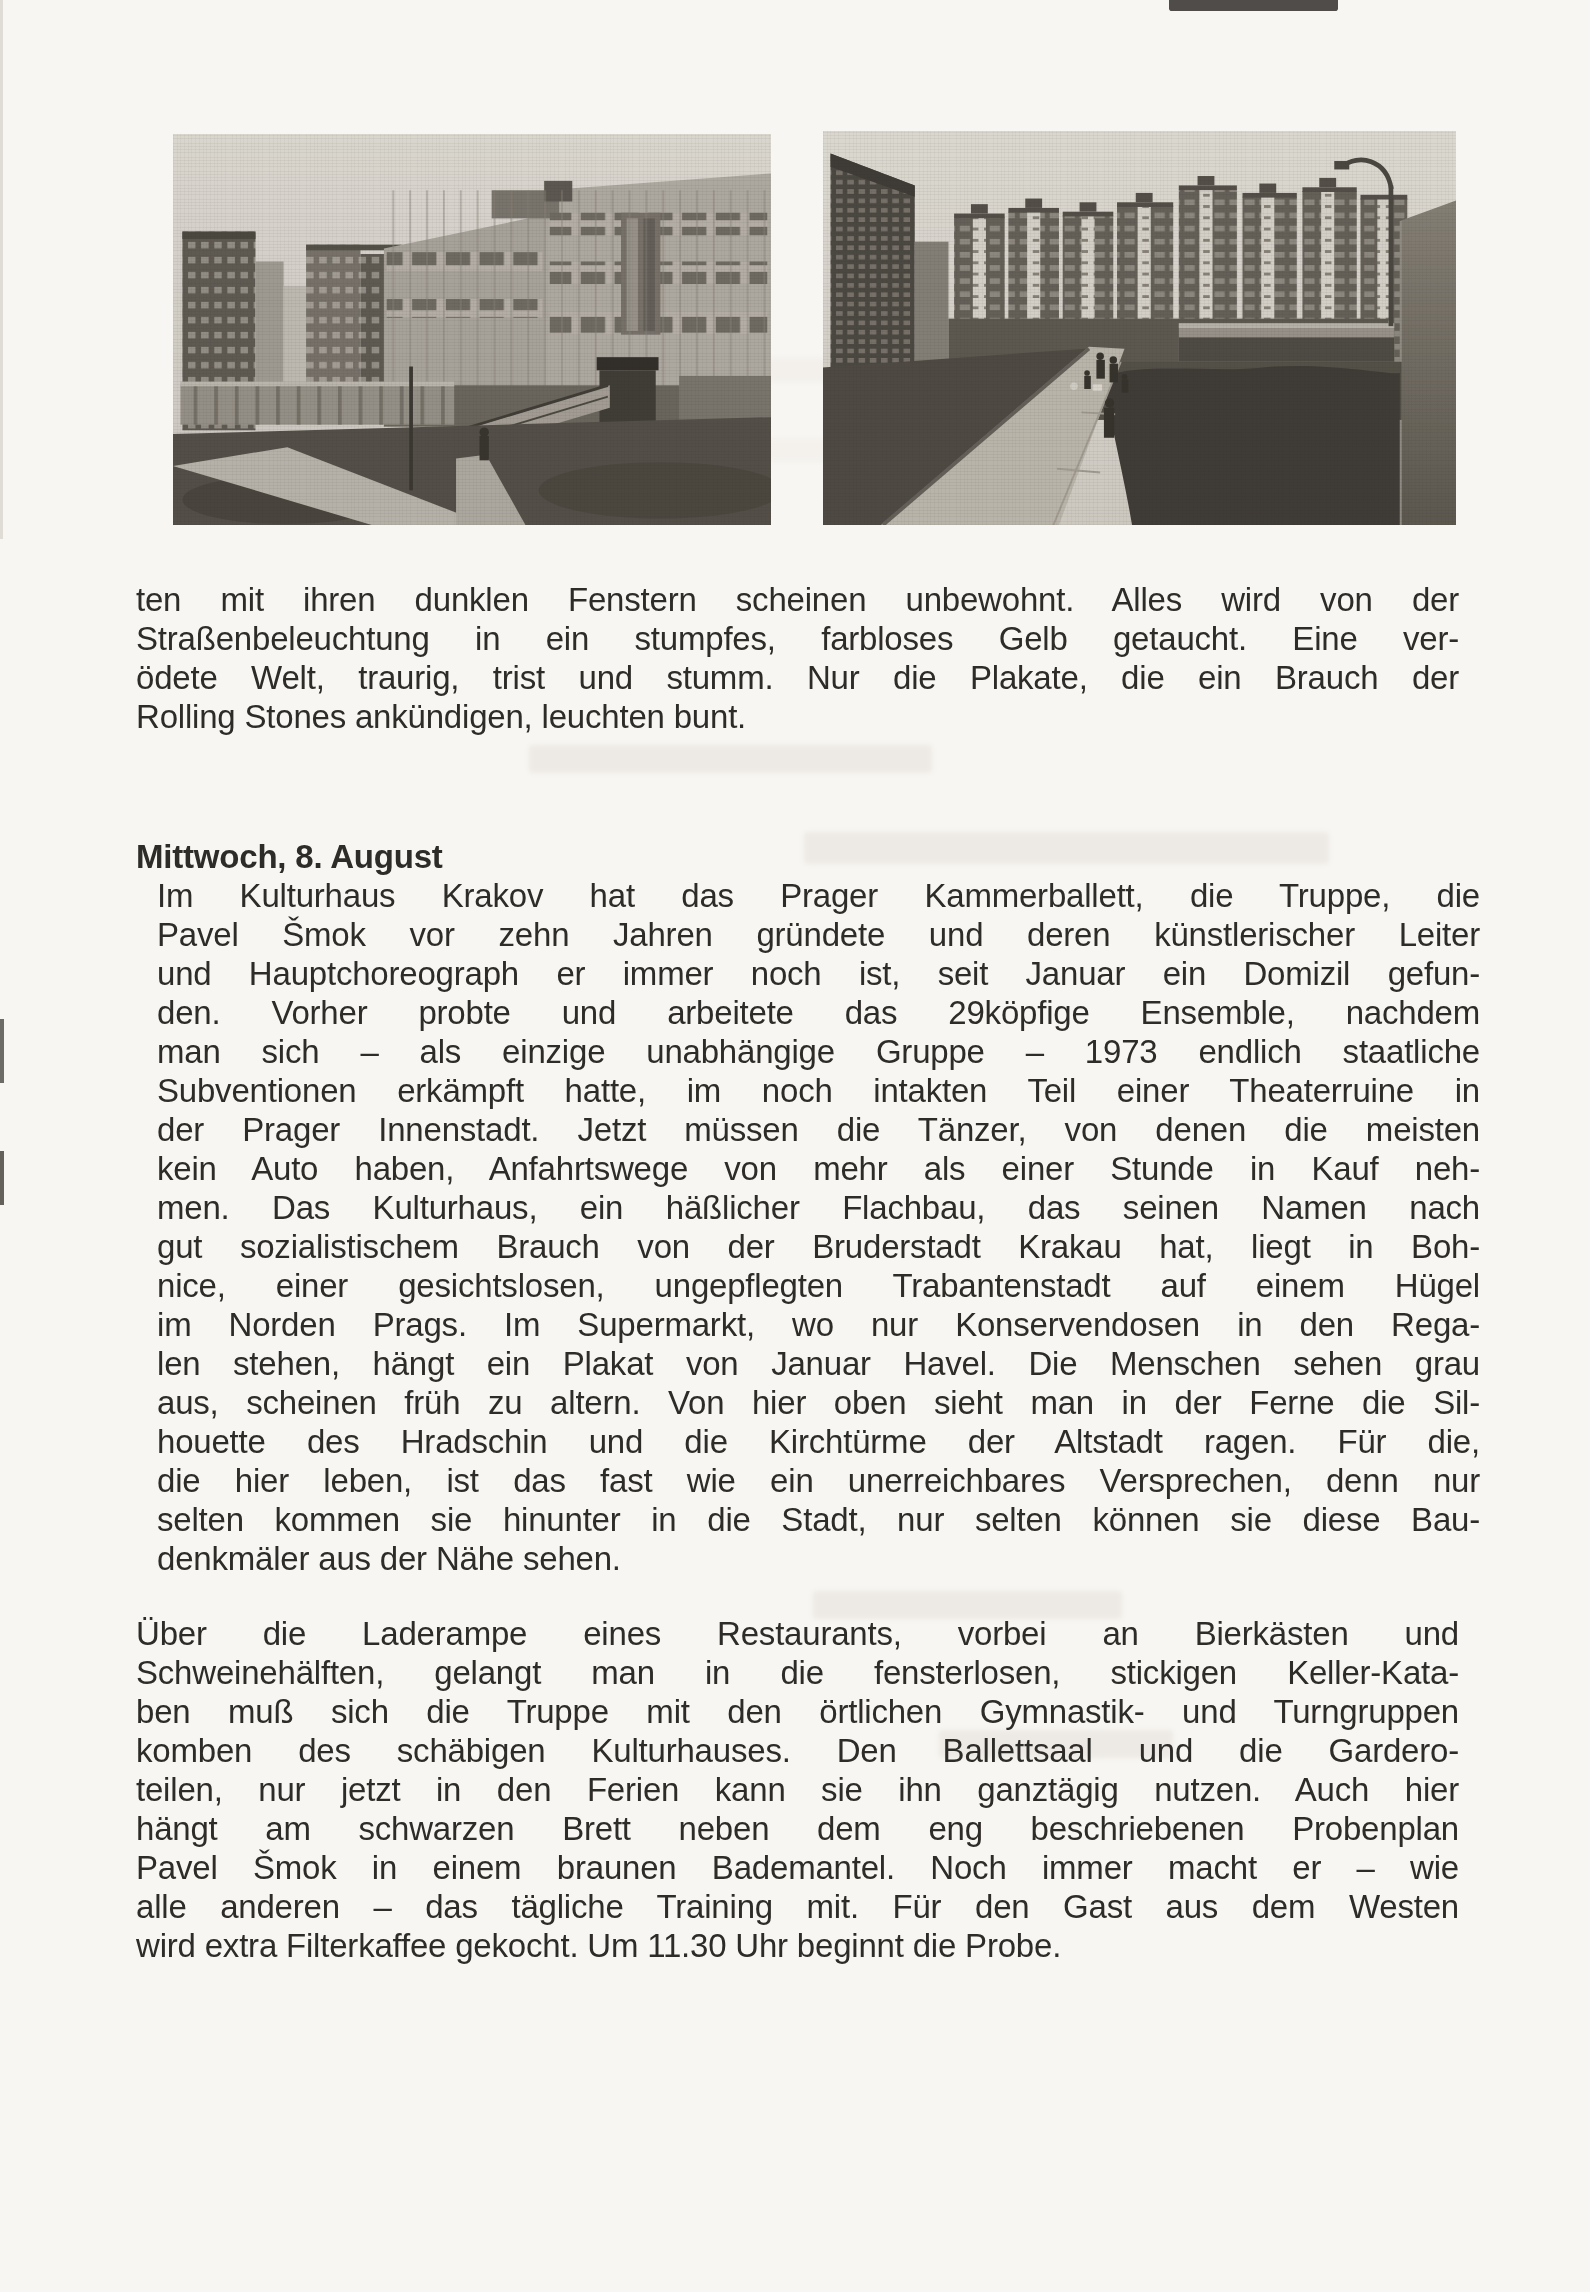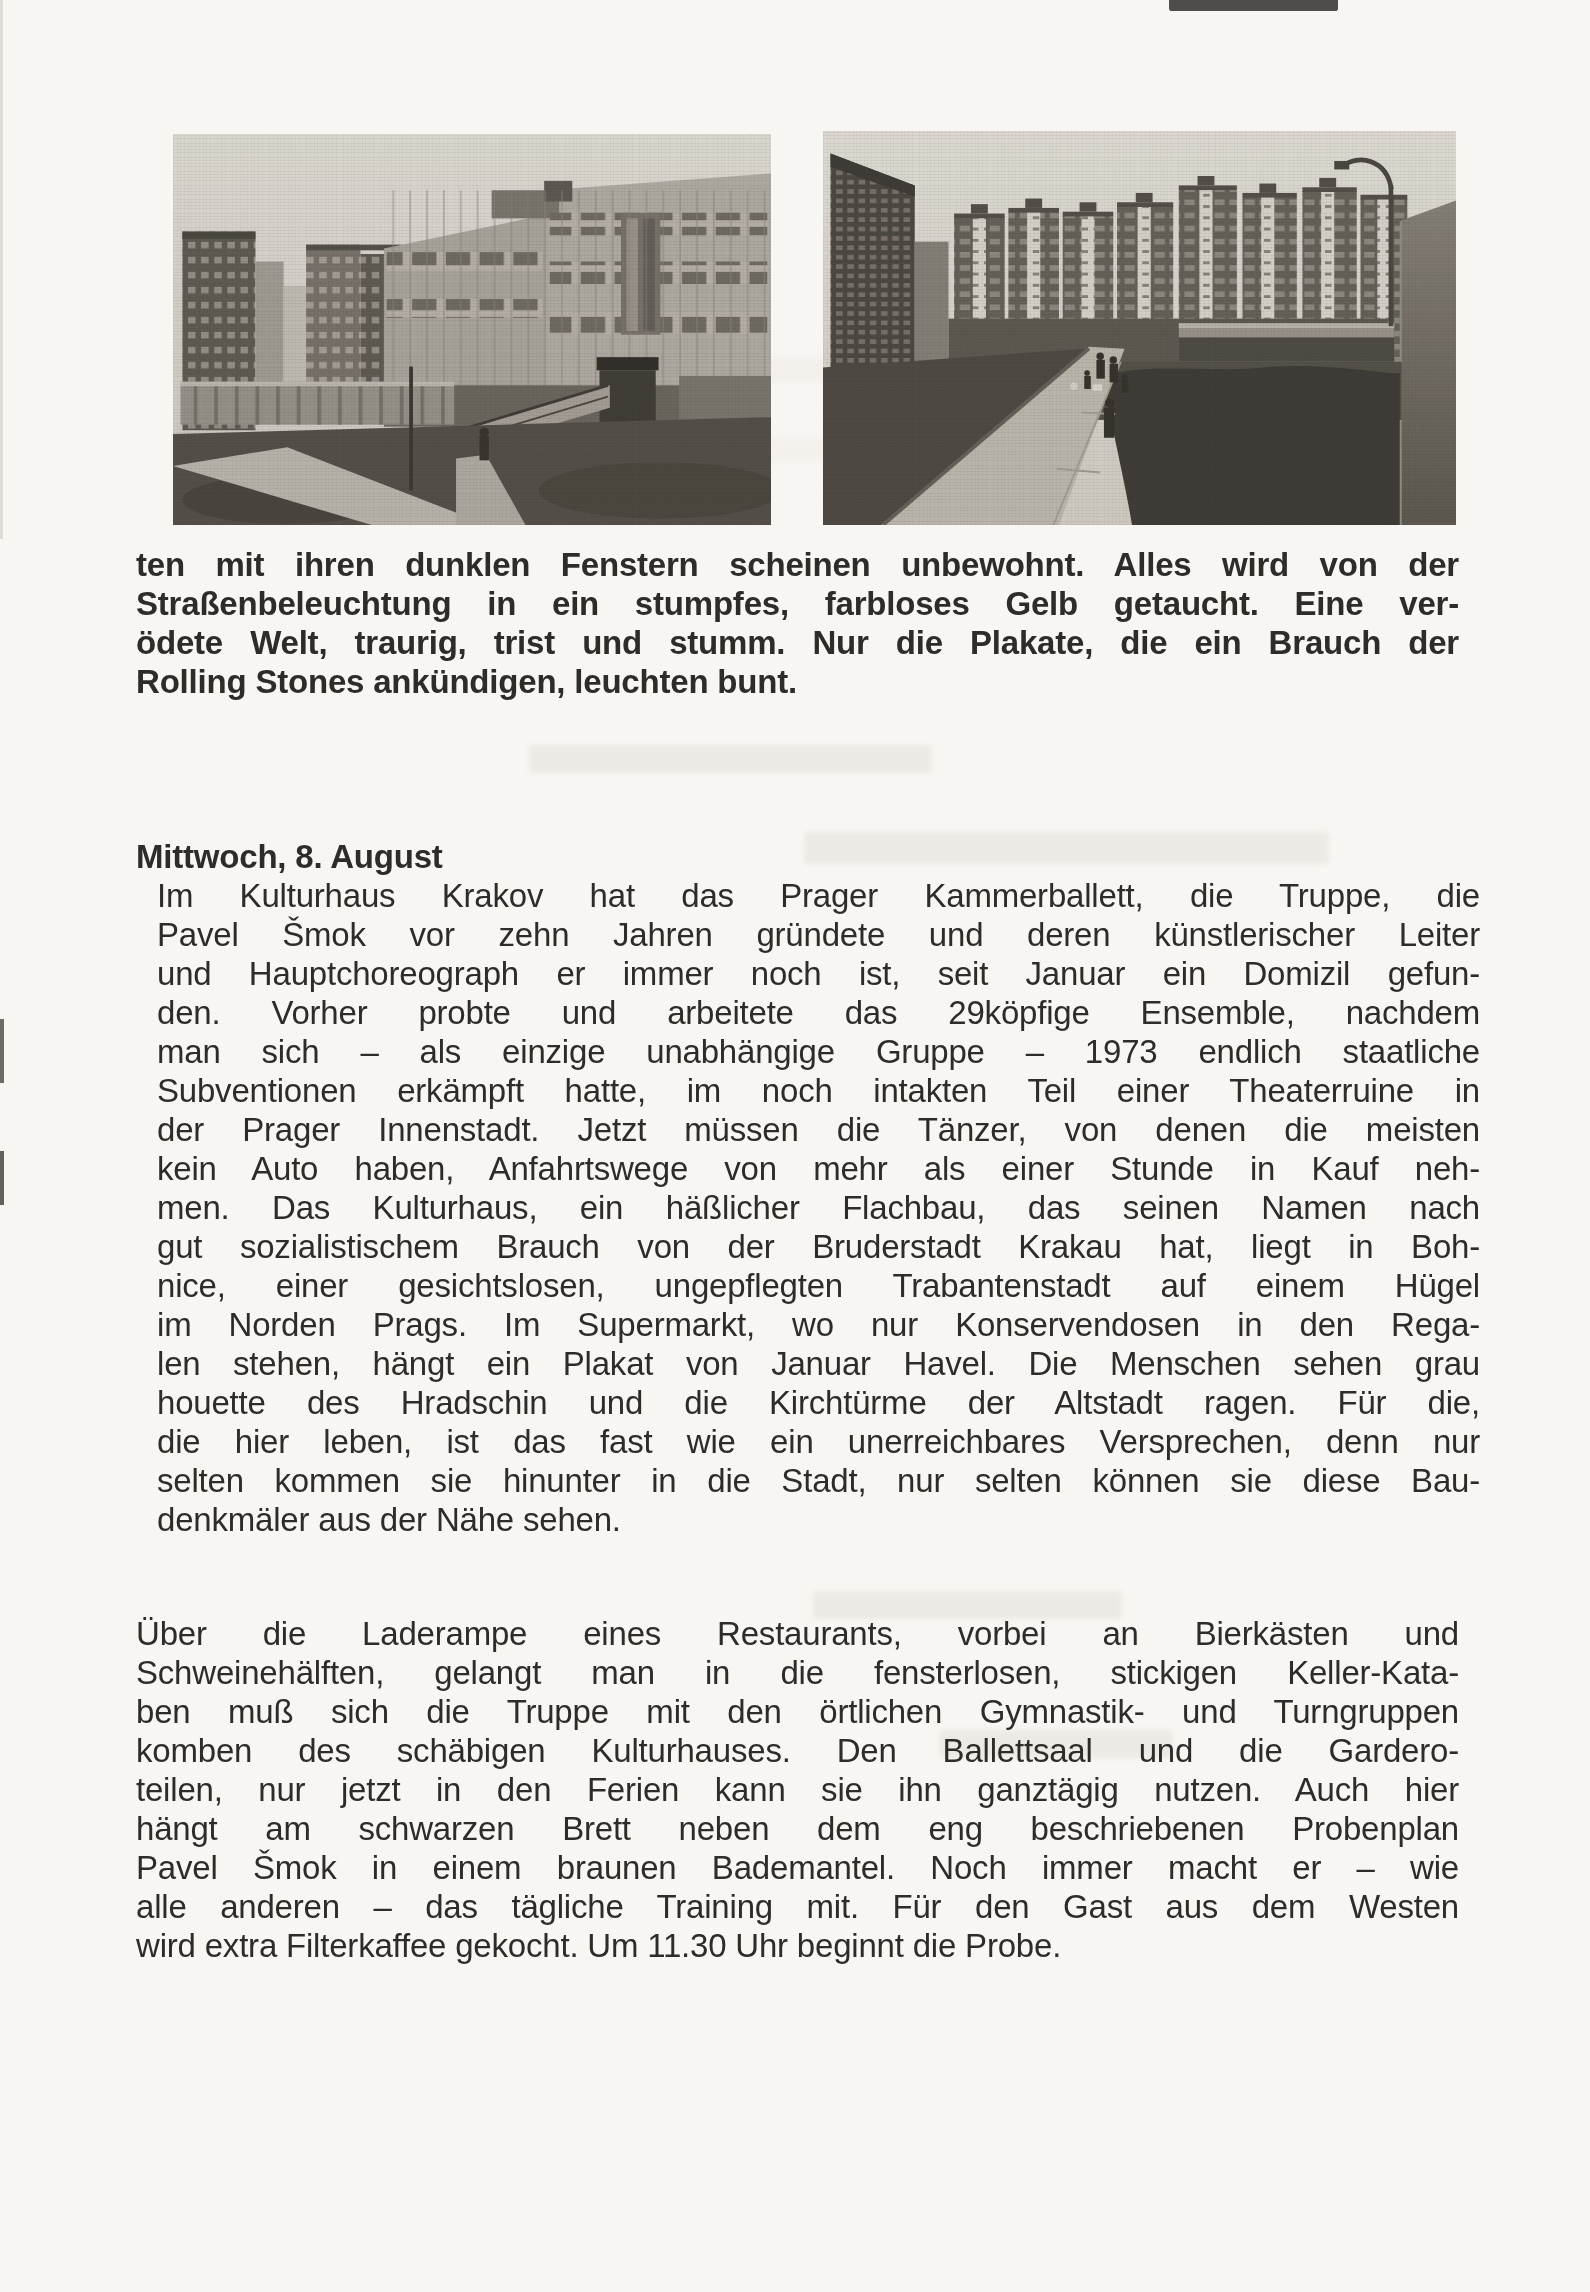--- a/index.html
+++ b/index.html
@@ -31,21 +31,21 @@
     pointer-events:none;
   }
   .photo-left{left:173px;top:134px;width:598px;height:391px;}
   .photo-right{left:823px;top:131px;width:633px;height:394px;}
   
   .textcol{position:absolute;left:136px;width:1323px;}
   .para{font-size:33px;line-height:39px;letter-spacing:-0.2px;}
   .para .line{text-align:justify;text-align-last:justify;}
   .para .line:last-child{text-align-last:left;}
   .heading{position:absolute;left:136px;width:1323px;font-size:33px;line-height:39px;font-weight:bold;letter-spacing:-0.2px;}
-  #para1{top:545px;font-weight:bold;}
+  #para1{top:580px;}
   #heading{top:837px;}
   #para2{top:876px;margin-left:21px;}
   #para3{top:1614px;}
 </style>
 </head>
 <body>
 
 <div class="page">
 
   <div class="art art-topright"></div>
@@ -277,20 +277,21 @@
       <div class="line">den. Vorher probte und arbeitete das 29köpfige Ensemble, nachdem</div>
       <div class="line">man sich – als einzige unabhängige Gruppe – 1973 endlich staatliche</div>
       <div class="line">Subventionen erkämpft hatte, im noch intakten Teil einer Theaterruine in</div>
       <div class="line">der Prager Innenstadt. Jetzt müssen die Tänzer, von denen die meisten</div>
       <div class="line">kein Auto haben, Anfahrtswege von mehr als einer Stunde in Kauf neh-</div>
       <div class="line">men. Das Kulturhaus, ein häßlicher Flachbau, das seinen Namen nach</div>
       <div class="line">gut sozialistischem Brauch von der Bruderstadt Krakau hat, liegt in Boh-</div>
       <div class="line">nice, einer gesichtslosen, ungepflegten Trabantenstadt auf einem Hügel</div>
       <div class="line">im Norden Prags. Im Supermarkt, wo nur Konservendosen in den Rega-</div>
       <div class="line">len stehen, hängt ein Plakat von Januar Havel. Die Menschen sehen grau</div>
+      <div class="line">aus, scheinen früh zu altern. Von hier oben sieht man in der Ferne die Sil-</div>
       <div class="line">houette des Hradschin und die Kirchtürme der Altstadt ragen. Für die,</div>
       <div class="line">die hier leben, ist das fast wie ein unerreichbares Versprechen, denn nur</div>
       <div class="line">selten kommen sie hinunter in die Stadt, nur selten können sie diese Bau-</div>
       <div class="line">denkmäler aus der Nähe sehen.</div>
     </div>
 
   <div id="para3" class="textcol para">
       <div class="line">Über die Laderampe eines Restaurants, vorbei an Bierkästen und</div>
       <div class="line">Schweinehälften, gelangt man in die fensterlosen, stickigen Keller-Kata-</div>
       <div class="line">ben muß sich die Truppe mit den örtlichen Gymnastik- und Turngruppen</div>

